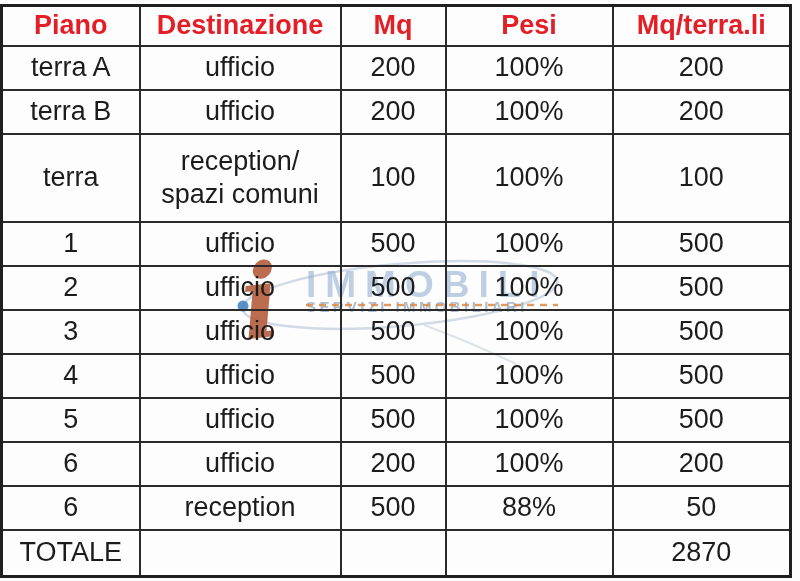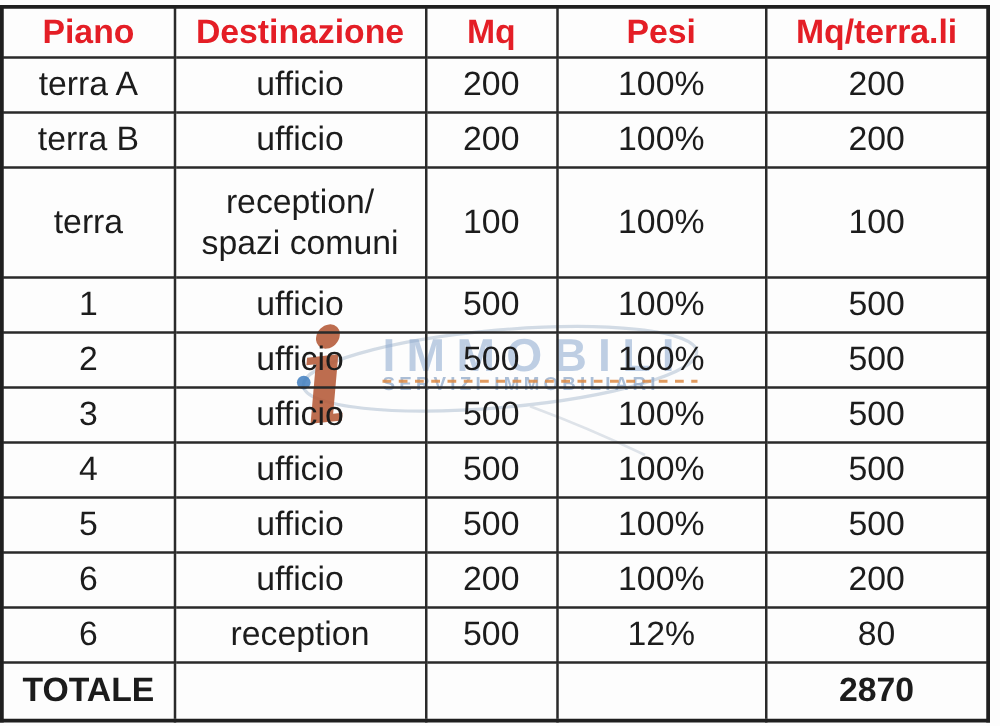--- a/index.html
+++ b/index.html
@@ -66,21 +66,21 @@
   .col-piano { width: 138px; }
   .col-dest  { width: 201px; }
   .col-mq    { width: 105px; }
   .col-pesi  { width: 167px; }
   .col-comm  { width: 178px; }
 
   tr.r-head  { height: 40px; }
   tr.r-std   { height: 44px; }
   tr.r-tall  { height: 88px; }
   tr.r-total { height: 47px; }
-  tr.r-total td { font-weight: bold; }
+  tr.r-total td { font-weight: normal; }
 </style>
 </head>
 <body>
 
 <svg class="wm" width="800" height="581" viewBox="0 0 800 581">
   <g>
     <ellipse cx="400" cy="295" rx="158" ry="31" transform="rotate(-5 400 295)" fill="none" stroke-width="2.5" opacity="0.7" stroke="#bfccda"></ellipse>
     <path d="M 424 325 Q 470 342 516 364" fill="none" stroke-width="2" opacity="0.8" stroke="#d6dce3"></path>
     <circle cx="243" cy="306" r="5.5" opacity="0.85" fill="#3f7ec0"></circle>
     <text class="wm-i" x="241" y="337" transform="rotate(-6 265 300)" fill="#b55a38">i</text>
@@ -169,22 +169,22 @@
     <td>6</td>
     <td>ufficio</td>
     <td>200</td>
     <td>100%</td>
     <td>200</td>
   </tr>
       <tr class="r-std">
     <td>6</td>
     <td>reception</td>
     <td>500</td>
-    <td>12%</td>
-    <td>80</td>
+    <td>88%</td>
+    <td>50</td>
   </tr>
     </tbody>
   <tfoot>
     <tr class="r-total">
       <td>TOTALE</td>
       <td></td>
       <td></td>
       <td></td>
       <td>2870</td>
     </tr>

